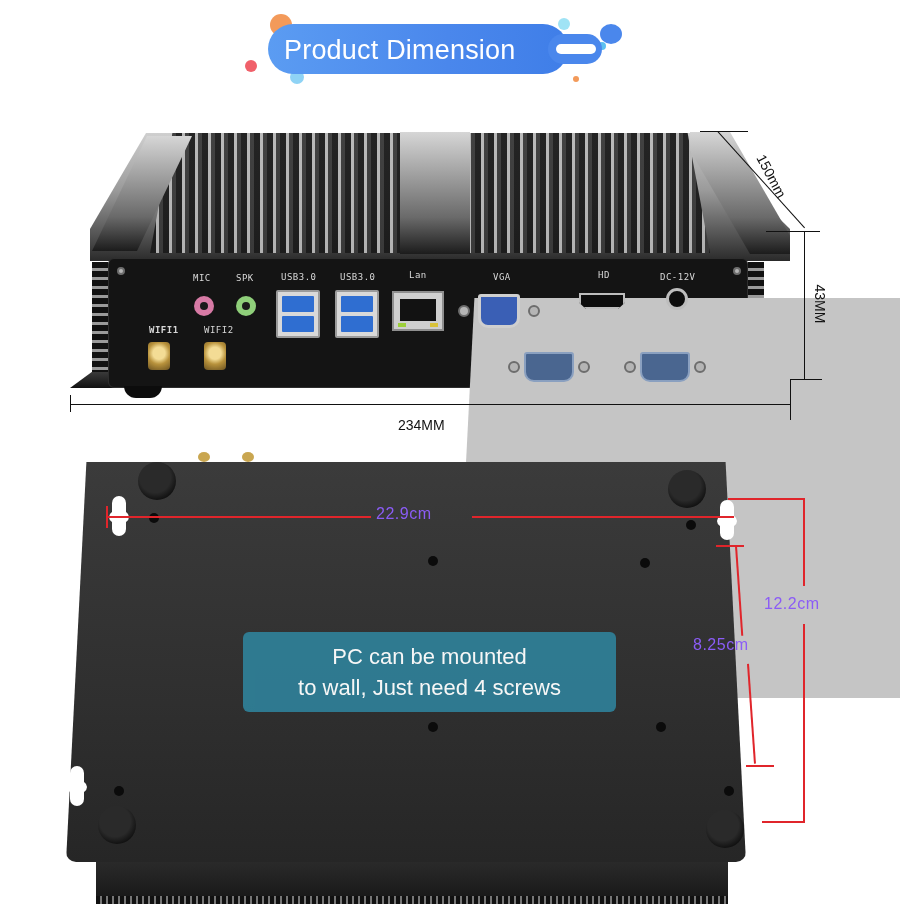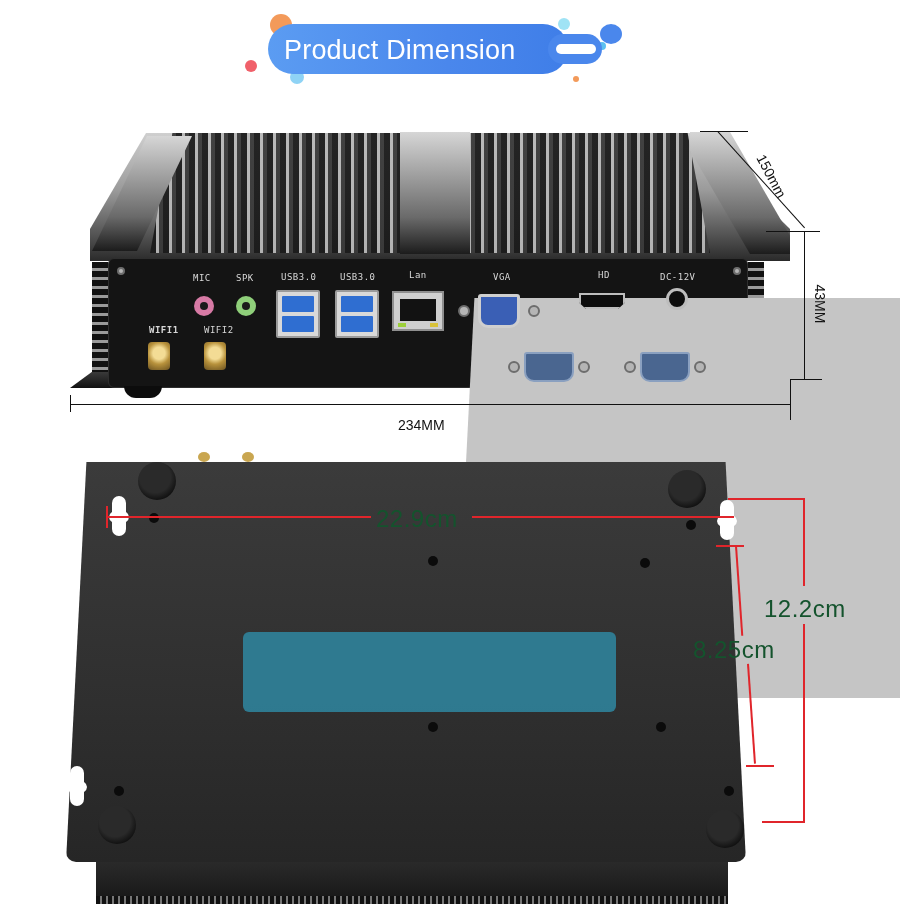--- a/index.html
+++ b/index.html
@@ -94,21 +94,21 @@
   }
   .strip-fins { position: absolute; left: 96px; top: 896px; width: 632px; height: 8px;
     background: repeating-linear-gradient(90deg,#111 0 4px,#777 4px 6px); }
   .rubber-foot { position: absolute; width: 38px; height: 38px; border-radius: 50%;
     background: radial-gradient(circle at 45% 40%, #2a2a2a 0 50%, #0b0b0b 80%); }
   .hole { position: absolute; width: 10px; height: 10px; border-radius: 50%; background: #0b0b0b; }
   .keyhole { position: absolute; width: 14px; height: 40px; background: #ffffff;
     border-radius: 7px; }
   .keyhole::after { content: ""; position: absolute; left: -3px; top: 14px; width: 20px; height: 14px; border-radius: 50%; background: #ffffff; }
   .red { position: absolute; background: #e0252b; }
-  .red-text { position: absolute; color: #14532d; font-size: 24px; white-space: nowrap; letter-spacing: 0.5px; text-align: right; }
+  .red-text { position: absolute; color: #8b5cf6; font-size: 16px; white-space: nowrap; letter-spacing: 0.5px; text-align: right; }
 
   .mount-note {
     position: absolute; left: 243px; top: 632px; width: 373px; height: 80px;
     background: #2f7d94; border-radius: 6px; opacity: 0.96;
     color: #ffffff; font-size: 22px; text-align: center; line-height: 31px; padding-top: 9px;
   }
 </style>
 </head>
 <body>
 
@@ -245,14 +245,16 @@
   <div class="red" style="left:762px;top:821px;width:43px;height:2px;"></div>
   <div class="red-text" style="left:764px;top:595px;">12.2cm</div>
 
   <div class="red" style="left:716px;top:545px;width:28px;height:2px;"></div>
   <div class="red" style="left:735px;top:546px;width:2px;height:90px;transform:rotate(-4deg);transform-origin:0 0;"></div>
   <div class="red" style="left:747px;top:664px;width:2px;height:100px;transform:rotate(-4deg);transform-origin:0 0;"></div>
   <div class="red" style="left:746px;top:765px;width:28px;height:2px;"></div>
   <div class="red-text" style="left:693px;top:636px;">8.25cm</div>
 
   <div class="mount-note">
+    <div>PC can be mounted</div>
+    <div>to wall, Just need 4 screws</div>
   </div>
 </div>
 
 </body></html>

